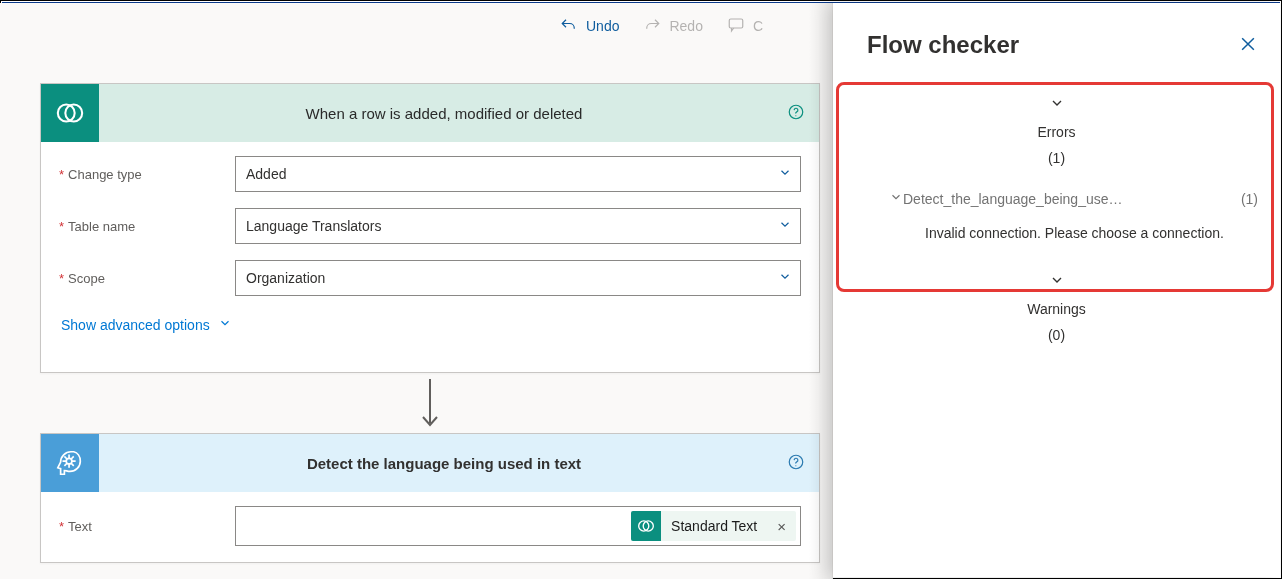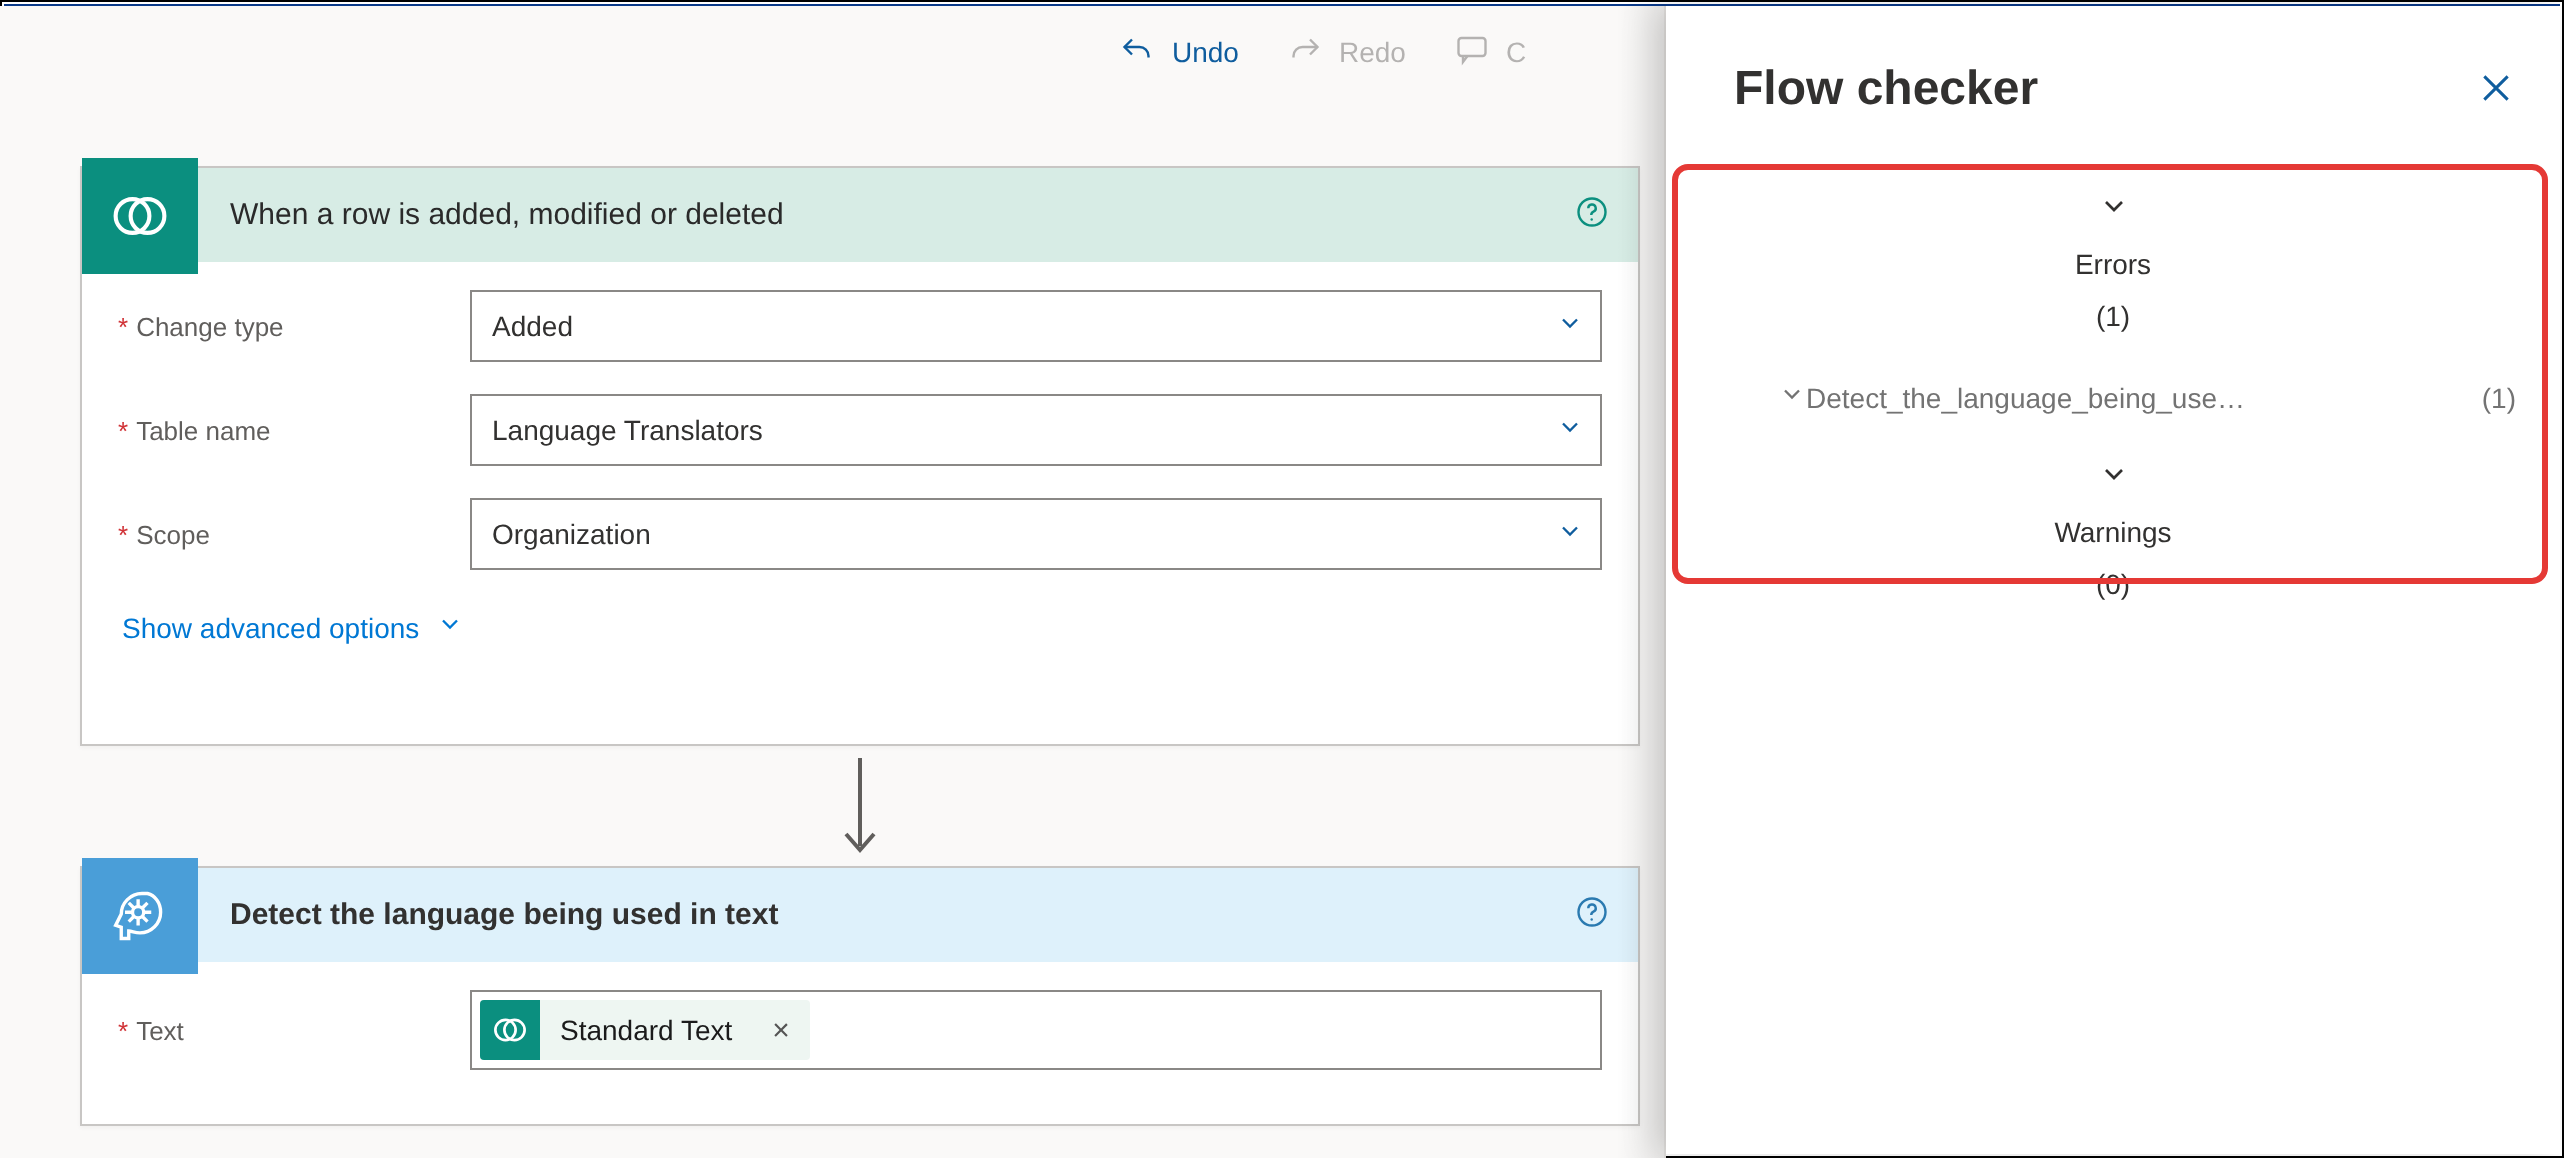--- a/index.html
+++ b/index.html
@@ -71,21 +71,22 @@
     left:40px; width:780px;
     background:#fff;
     border:1px solid var(--hairline);
     box-shadow:0 1px 2px rgba(0,0,0,.04);
   }
   .card1{ top:80px; height:290px; }
   .card2{ top:430px; height:130px; }
 
   .card-header{
     display:flex; align-items:center;
-    height:47px;
+    height:58px;
+    text-align:center;
   }
   .card1 .card-header{ background:var(--teal-header-bg); color:#2a2a2a;}
   .card2 .card-header{ background:var(--azure-header-bg);font-weight:bold;}
   .card-icon{
     width:58px;height:58px;display:flex;align-items:center;justify-content:center;
     flex:0 0 58px;
   }
   .card1 .card-icon{background:var(--teal-icon-bg);}
   .card2 .card-icon{background:var(--azure-blue);}
   .card-title{flex:1; padding-left:16px; font-size:15px;}
@@ -127,20 +128,21 @@
     display:flex; align-items:center; justify-content:center;
     color:#605e5c;
   }
 
   
   .token-input{
     flex:1; min-height:40px;
     border:1px solid var(--border);
     display:flex; align-items:center; gap:0; padding:4px;
     background:#fff;
+    justify-content:flex-end;
   }
   .token{
     display:inline-flex; align-items:center;
     background:#eef6f2; color:#1b1b1b; font-size:14px;
     border-radius:2px; overflow:hidden;
   }
   .token .gem{width:30px;height:30px;background:var(--teal-icon-bg);display:flex;align-items:center;justify-content:center;}
   .token .lbl{padding:0 10px;}
   .token .x{padding:0 10px;color:#555;font-size:15px;}
 
@@ -355,20 +357,21 @@
     <span class="count">(1)</span>
   </div>
 
   <div class="sub-row">
     <span class="chev"><svg viewBox="0 0 24 24" fill="none" stroke="currentColor" stroke-width="2">
           <path d="m6 9 6 6 6-6"></path>
         </svg></span>
     <span class="name">Detect_the_language_being_use…</span>
     <span class="count">(1)</span>
   </div>
+  <div class="msg">Invalid connection. Please choose a connection.</div>
 
   <div class="section-row">
     <span class="chev big"><svg viewBox="0 0 24 24" fill="none" stroke="currentColor" stroke-width="2">
           <path d="m6 9 6 6 6-6"></path>
         </svg></span>
     <span>Warnings</span>
     <span class="count">(0)</span>
   </div>
 </div>
 

